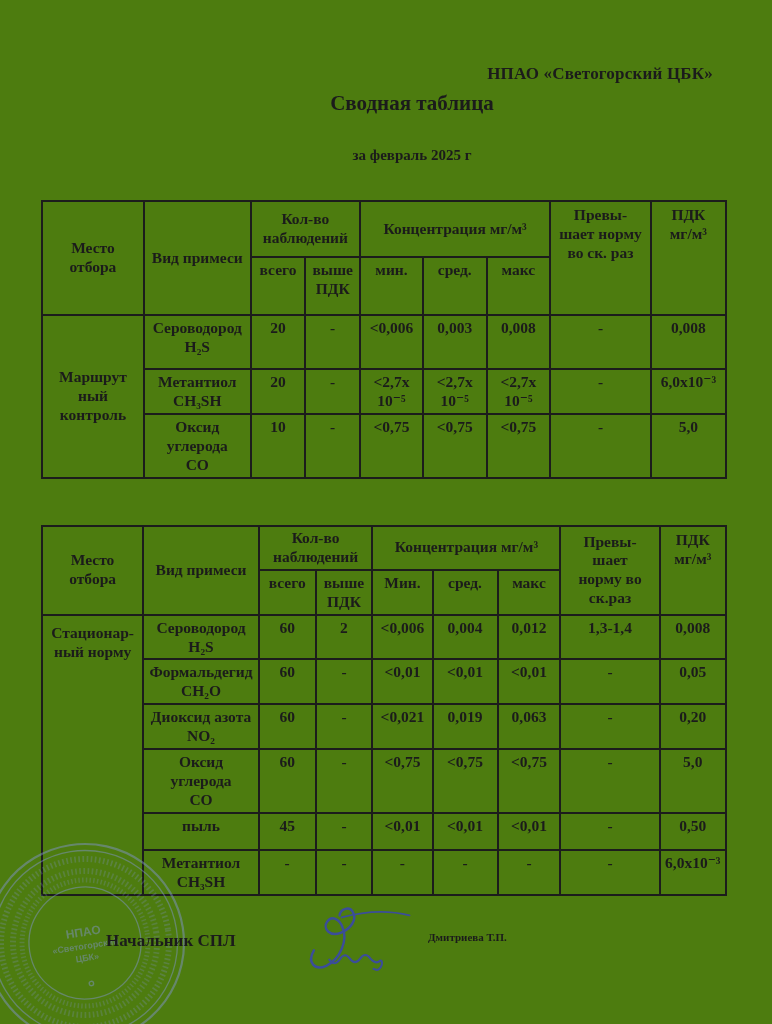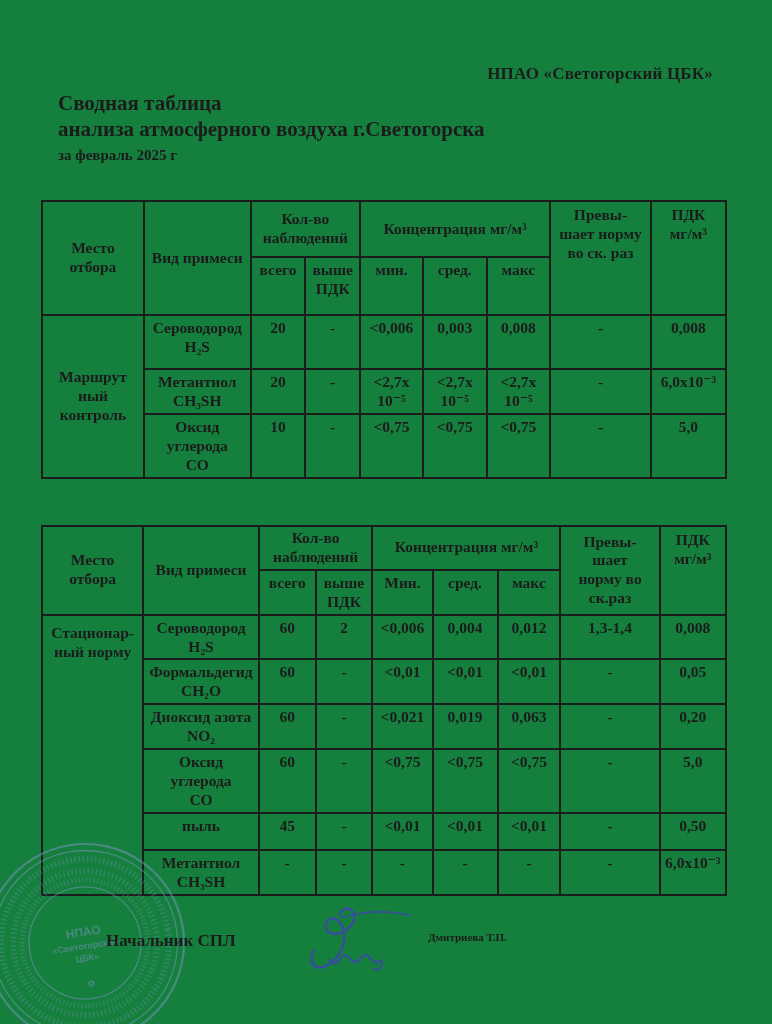--- a/index.html
+++ b/index.html
@@ -1,26 +1,26 @@
 <!DOCTYPE html>
 <html><head>
 <meta charset="utf-8">
 <style>
   * { margin:0; padding:0; box-sizing:border-box; }
   html,body { background:#e8e8e8; }
   .page {
-    position:relative; width:772px; height:1024px; background:#15803d;
+    position:relative; width:772px; height:1024px; background:#4d7c0f;
     font-family:"Liberation Serif","DejaVu Serif","DejaVu Sans",serif;
     color:#1b1b1b; overflow:hidden; margin:0 auto;
   }
   .company {
     position:absolute; top:64px; right:59px;
     font-size:17px; font-weight:bold; letter-spacing:0.2px;
   }
-  .title-line { position:absolute; left:58px; right:20px; text-align:left; font-weight:bold; }
+  .title-line { position:absolute; left:72px; right:20px; text-align:center; font-weight:bold; }
   .t1 { top:91px;  font-size:21px; }
   .t2 { top:117px; font-size:21px; }
   .t3 { top:147px; font-size:15px; }
 
   table.doc {
     position:absolute; left:41px; width:686px;
     border-collapse:collapse; table-layout:fixed;
   }
   #t1 { top:200px; }
   #t2 { top:525px; }
@@ -49,21 +49,20 @@
            opacity:0.5; transform:rotate(-9deg); }
   .stamp text { font-family:"Liberation Sans","DejaVu Sans",sans-serif; font-weight:bold; }
 </style>
 </head>
 <body>
 
 <div class="page">
 
   <div class="company">НПАО «Светогорский ЦБК»</div>
   <div class="title-line t1">Сводная таблица</div>
-  <div class="title-line t2">анализа атмосферного воздуха г.Светогорска</div>
   <div class="title-line t3">за февраль 2025 г</div>
 
   <table class="doc" id="t1">
     <colgroup>
       <col style="width:14.9%">
         <col style="width:15.6%">
         <col style="width:8.0%">
       <col style="width:8.0%">
         <col style="width:9.2%">
         <col style="width:9.3%">

